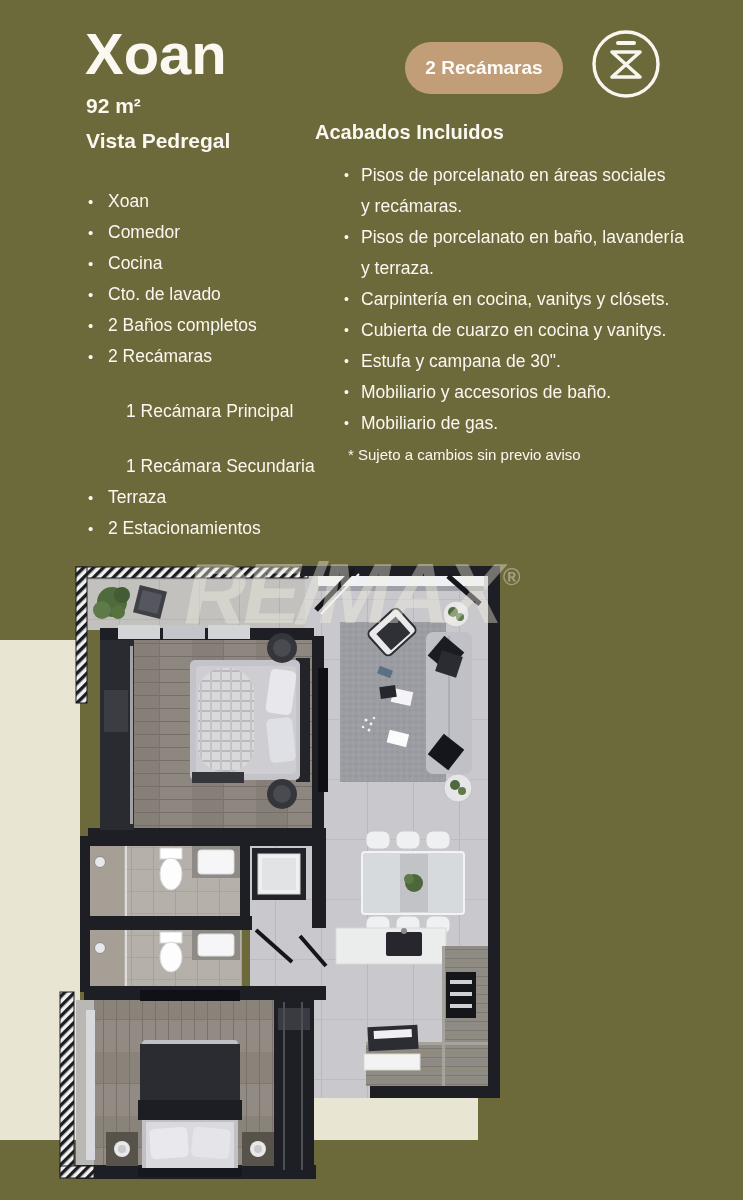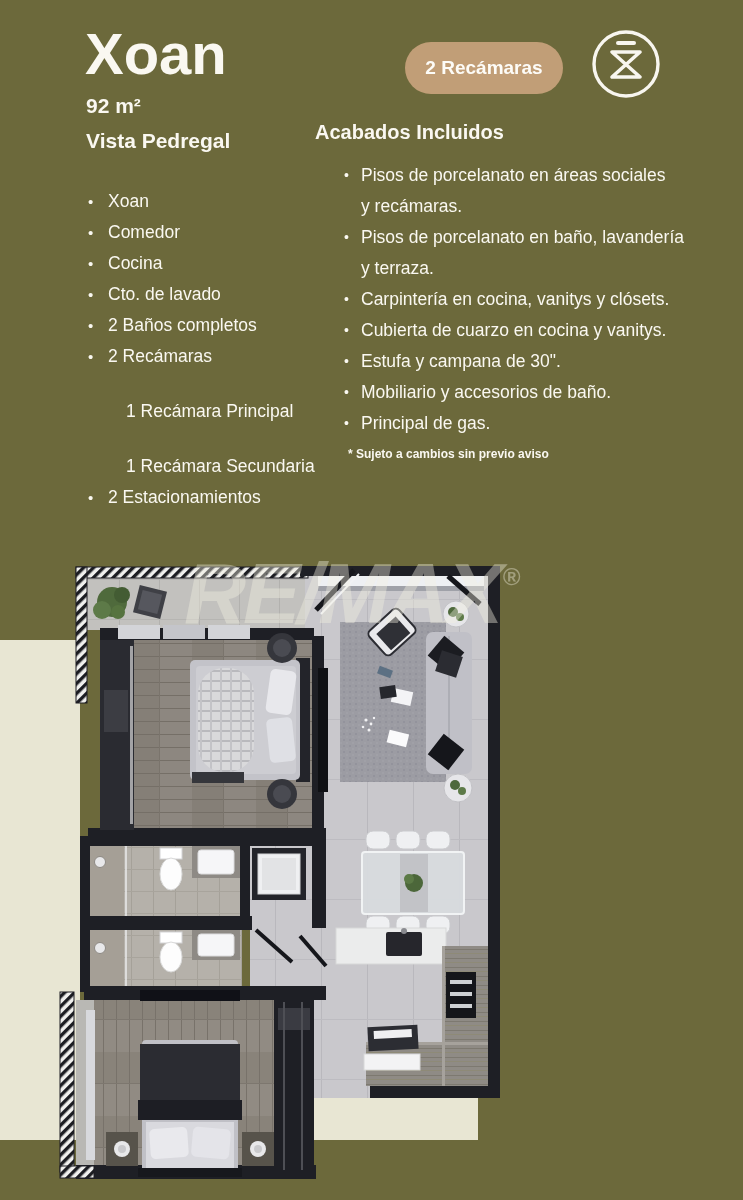--- a/index.html
+++ b/index.html
@@ -28,21 +28,21 @@
   .features{left:88px;top:186px;width:230px;font-size:17.5px;line-height:31px;}
   .features .item{position:relative;padding-left:20px;white-space:nowrap;}
   .features .item::before{content:"•";position:absolute;left:0;top:0;font-size:15px;}
   .features .item.indent{padding-left:38px;margin-top:24px;}
   .features .item.indent::before{content:"";}
   
   .finishes-heading{left:315px;top:121px;font-size:20px;font-weight:bold;}
   .finishes{left:344px;top:160px;width:400px;font-size:17.5px;line-height:31px;}
   .finishes .line{position:relative;padding-left:17px;white-space:nowrap;}
   .finishes .line.first::before{content:"•";position:absolute;left:0;top:0;font-size:14px;}
-  .finishes .note{padding-left:4px;font-size:12px;white-space:nowrap;font-weight:bold;}
+  .finishes .note{padding-left:4px;font-size:15px;white-space:nowrap;}
   
   .plan-wrap{left:0;top:540px;width:743px;height:660px;}
   .watermark{
     left:184px;top:544px;font-size:86px;font-weight:bold;font-style:italic;
     letter-spacing:-3px;color:rgba(242,240,226,0.40);white-space:nowrap;text-align:right;
   }
   .watermark .reg{font-size:24px;vertical-align:38px;letter-spacing:0;margin-left:2px;}
 </style>
 </head>
 <body>
@@ -63,34 +63,35 @@
 
 <div class="abs features">
     <div class="item">Xoan</div>
     <div class="item">Comedor</div>
     <div class="item">Cocina</div>
     <div class="item">Cto. de lavado</div>
     <div class="item">2 Baños completos</div>
     <div class="item">2 Recámaras</div>
     <div class="item indent">1 Recámara Principal</div>
     <div class="item indent">1 Recámara Secundaria</div>
+    <div class="item">Terraza</div>
     <div class="item">2 Estacionamientos</div>
   </div>
 
 <div class="abs finishes-heading">Acabados Incluidos</div>
 <div class="abs finishes">
     <div class="line first">Pisos de porcelanato en áreas sociales</div>
     <div class="line">y recámaras.</div>
     <div class="line first">Pisos de porcelanato en baño, lavandería</div>
     <div class="line">y terraza.</div>
     <div class="line first">Carpintería en cocina, vanitys y clósets.</div>
     <div class="line first">Cubierta de cuarzo en cocina y vanitys.</div>
     <div class="line first">Estufa y campana de 30".</div>
     <div class="line first">Mobiliario y accesorios de baño.</div>
-    <div class="line first">Principal de gas.</div>
+    <div class="line first">Mobiliario de gas.</div>
     <div class="note">* Sujeto a cambios sin previo aviso</div>
   </div>
 
 <div class="abs plan-wrap">
 <svg width="743" height="660" viewBox="0 0 743 660">
   <defs>
     <pattern id="hatch" width="7" height="7" patternUnits="userSpaceOnUse" patternTransform="rotate(45)">
       <rect width="7" height="7" fill="#f0f0ee"></rect>
           <rect width="3.4" height="7" fill="#1c1d22"></rect>
     </pattern>

